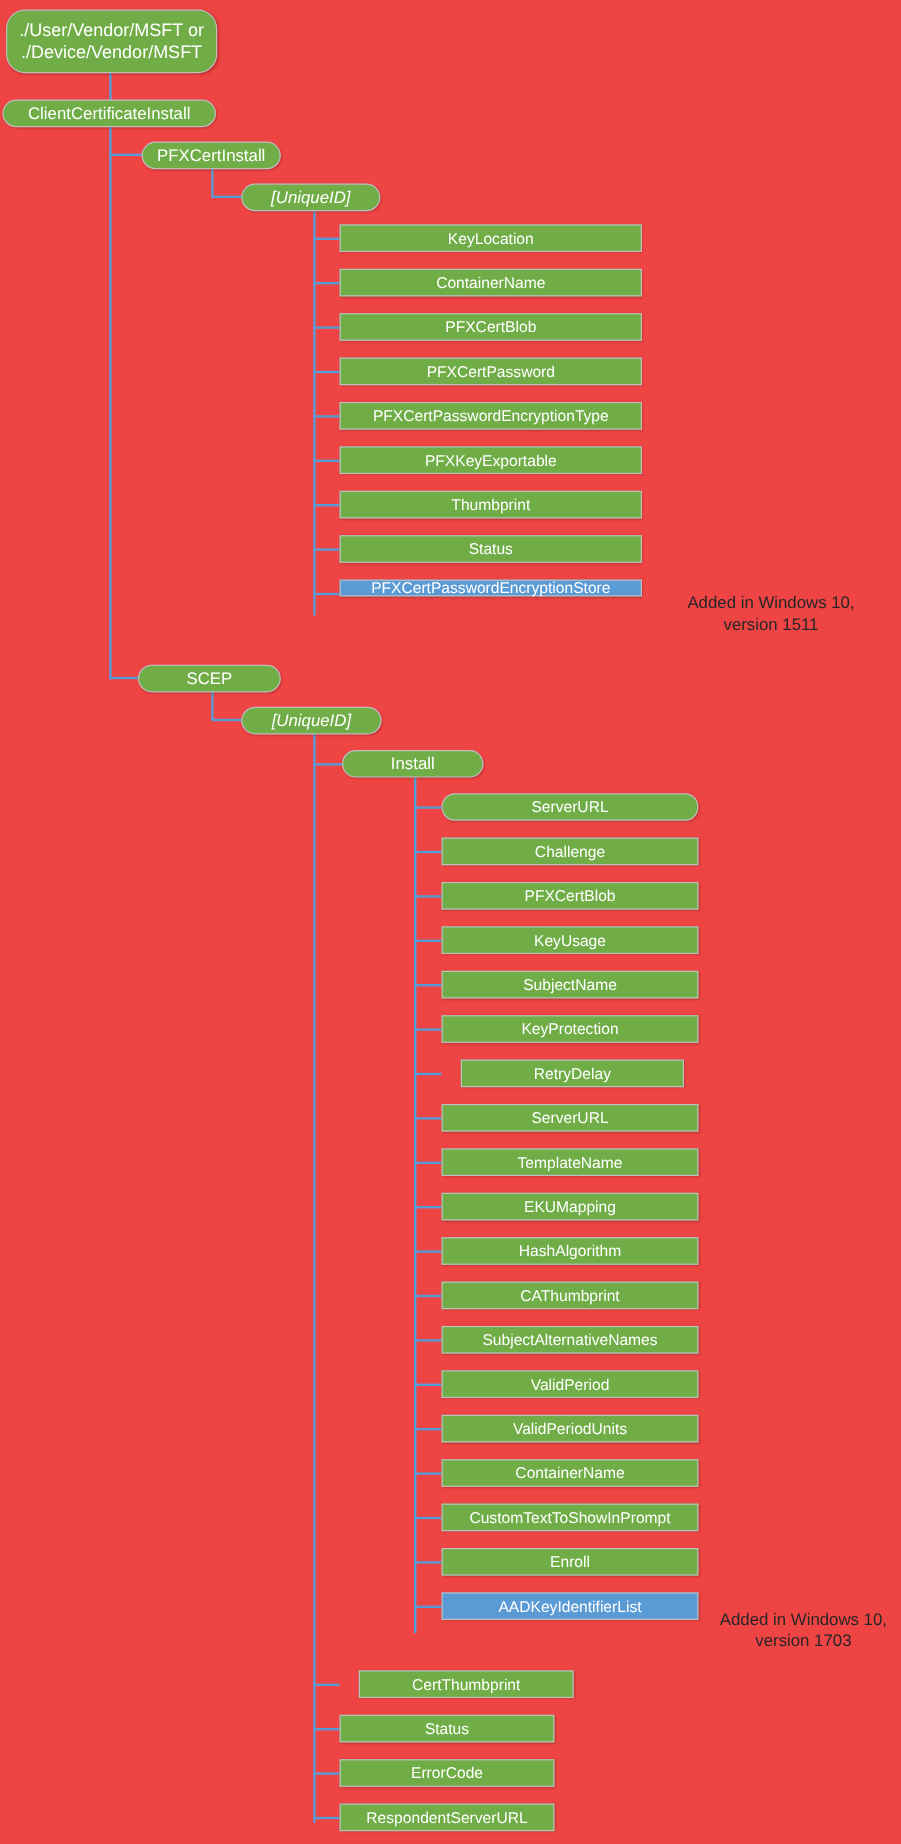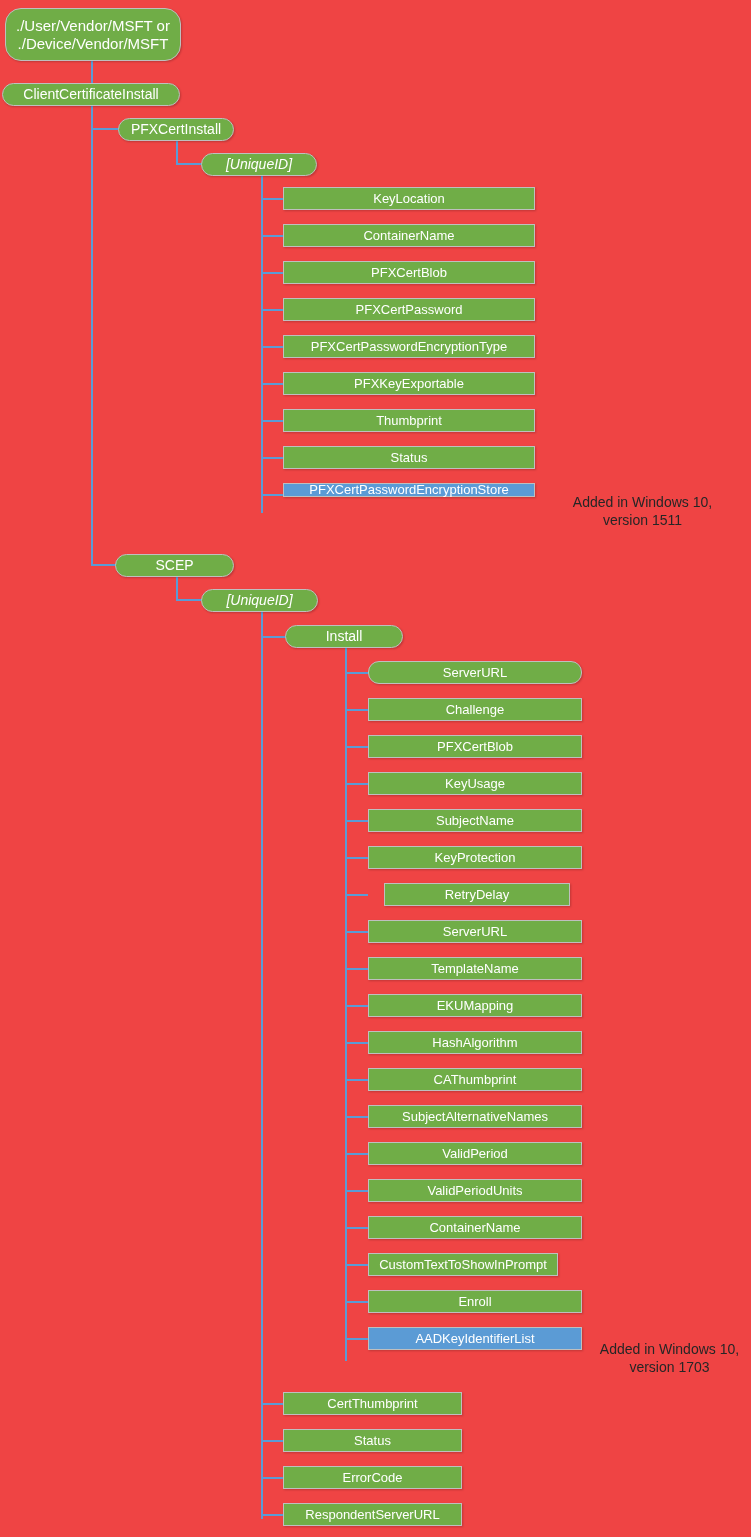--- a/index.html
+++ b/index.html
@@ -152,29 +152,29 @@
       <div class="node rect f13" style="left: 368px; top: 1068px; width: 214px; height: 23px;">CAThumbprint</div>
       <div class="conn h" style="left: 345px; top: 1115.5px; width: 23px;"></div>
       <div class="node rect f13" style="left: 368px; top: 1105px; width: 214px; height: 23px;">SubjectAlternativeNames</div>
       <div class="conn h" style="left: 345px; top: 1152.5px; width: 23px;"></div>
       <div class="node rect f13" style="left: 368px; top: 1142px; width: 214px; height: 23px;">ValidPeriod</div>
       <div class="conn h" style="left: 345px; top: 1189.5px; width: 23px;"></div>
       <div class="node rect f13" style="left: 368px; top: 1179px; width: 214px; height: 23px;">ValidPeriodUnits</div>
       <div class="conn h" style="left: 345px; top: 1226.5px; width: 23px;"></div>
       <div class="node rect f13" style="left: 368px; top: 1216px; width: 214px; height: 23px;">ContainerName</div>
       <div class="conn h" style="left: 345px; top: 1263.5px; width: 23px;"></div>
-      <div class="node rect f13" style="left: 368px; top: 1253px; width: 190px; height: 23px; text-align: right;">CustomTextToShowInPrompt</div>
+      <div class="node rect f13" style="left: 368px; top: 1253px; width: 214px; height: 23px; text-align: right;">CustomTextToShowInPrompt</div>
       <div class="conn h" style="left: 345px; top: 1300.5px; width: 23px;"></div>
       <div class="node rect f13" style="left: 368px; top: 1290px; width: 214px; height: 23px;">Enroll</div>
       <div class="conn h" style="left: 345px; top: 1337.5px; width: 23px;"></div>
       <div class="node rect f13 blue" style="left: 368px; top: 1327px; width: 214px; height: 23px;">AADKeyIdentifierList</div>
     </div>
   <div id="scep-tail-layer">
       <div class="conn h" style="left: 261px; top: 1402.5px; width: 22px;"></div>
-      <div class="node rect f13" style="left: 283px; top: 1392px; width: 179px; height: 23px;">CertThumbprint</div>
+      <div class="node rect f13" style="left: 299px; top: 1392px; width: 179px; height: 23px;">CertThumbprint</div>
       <div class="conn h" style="left: 261px; top: 1439.5px; width: 22px;"></div>
       <div class="node rect f13" style="left: 283px; top: 1429px; width: 179px; height: 23px;">Status</div>
       <div class="conn h" style="left: 261px; top: 1476.5px; width: 22px;"></div>
       <div class="node rect f13" style="left: 283px; top: 1466px; width: 179px; height: 23px;">ErrorCode</div>
       <div class="conn h" style="left: 261px; top: 1513.5px; width: 22px;"></div>
       <div class="node rect f13" style="left: 283px; top: 1503px; width: 179px; height: 23px;">RespondentServerURL</div>
     </div>
 
   <div class="note" style="left:545px; top:494px; width:195px;">Added in Windows 10,
 version 1511</div>

